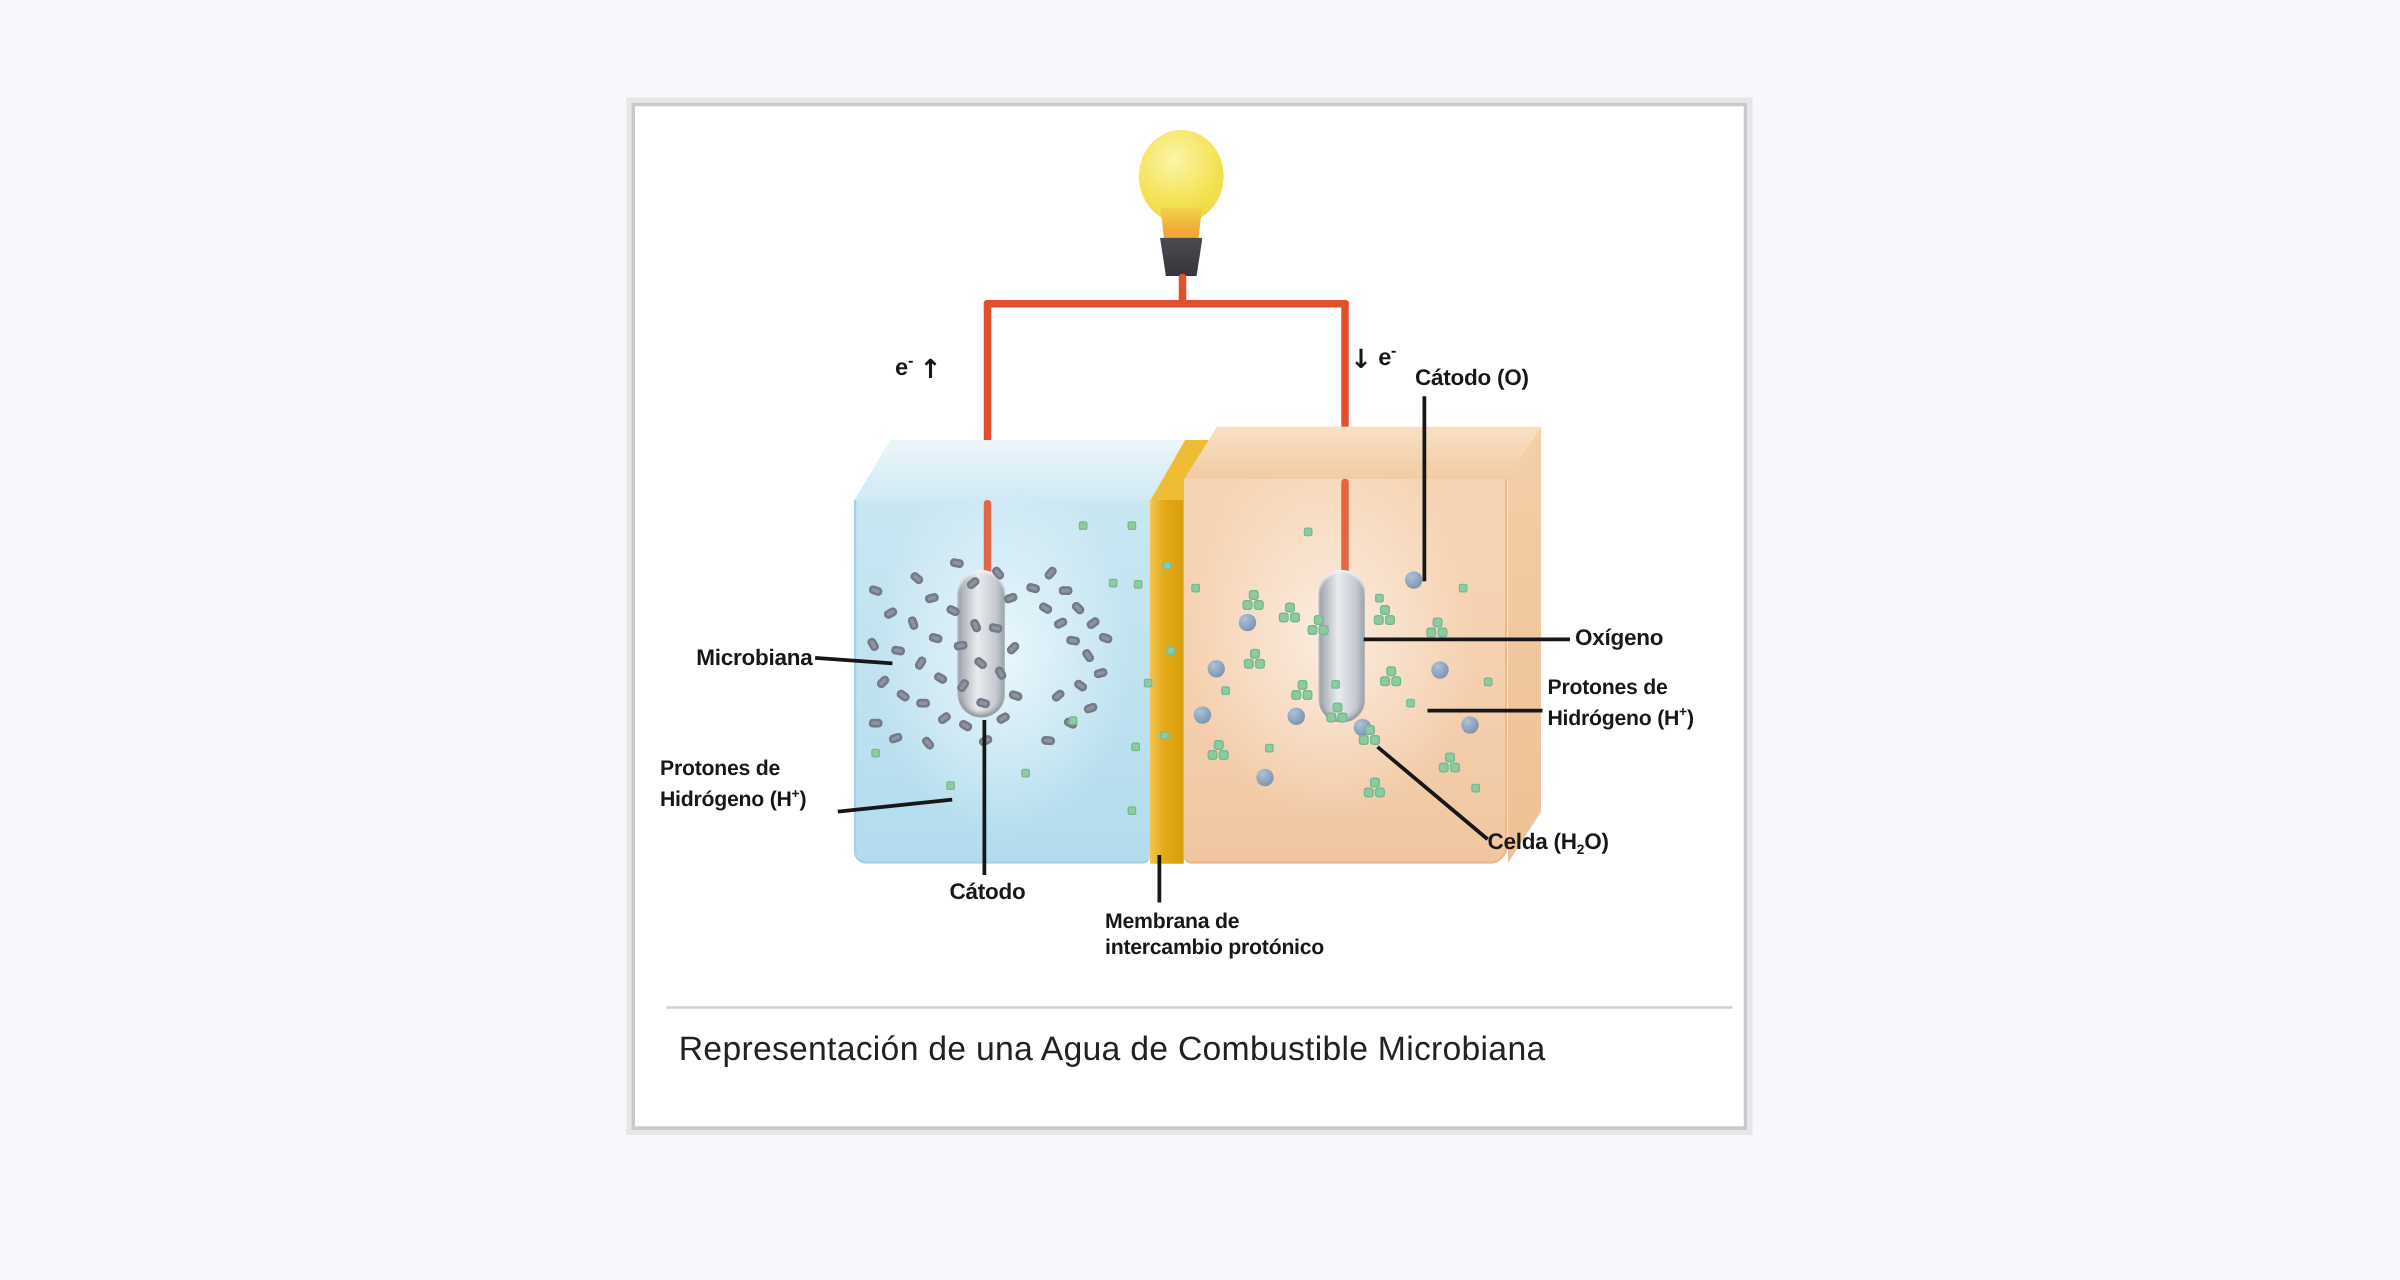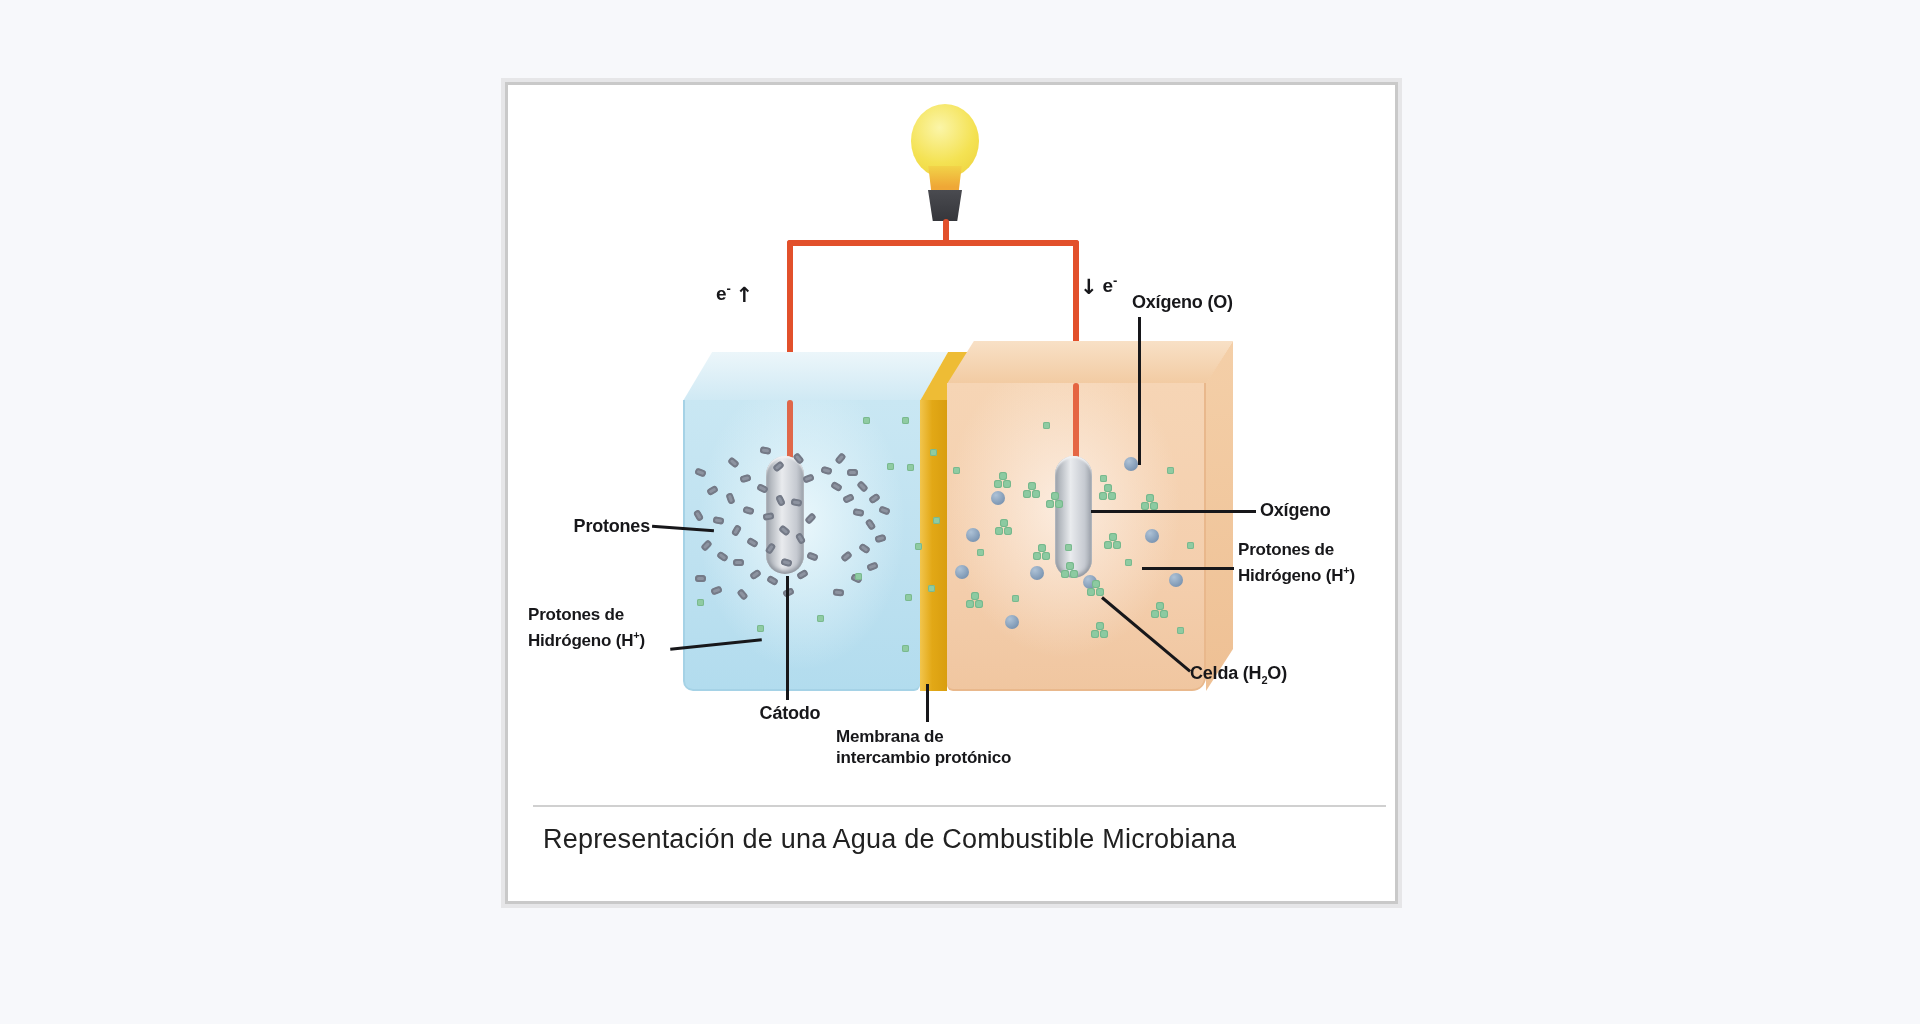--- a/index.html
+++ b/index.html
@@ -306,35 +306,35 @@
 
 <div class="abs lead" style="left:652px;top:527px;width:62px;height:3px;transform:rotate(4deg);"></div>
 <div class="abs lead" style="left:670px;top:643px;width:92px;height:3px;transform:rotate(-6deg);"></div>
 <div class="abs lead" style="left:786px;top:576px;width:3px;height:124px;"></div>
 <div class="abs lead" style="left:926px;top:684px;width:3px;height:38px;"></div>
 <div class="abs lead" style="left:1138px;top:317px;width:3px;height:148px;"></div>
 <div class="abs lead" style="left:1091px;top:510px;width:165px;height:3px;"></div>
 <div class="abs lead" style="left:1142px;top:567px;width:92px;height:3px;"></div>
 <div class="abs lead" style="left:1102px;top:596px;width:115px;height:3px;transform:rotate(40deg);transform-origin:0 50%;"></div>
 
-<div class="label big" style="left:520px;top:516px;width:130px;text-align:right;">Protones</div>
+<div class="label big" style="left:520px;top:516px;width:130px;text-align:right;">Microbiana</div>
 
 <div class="label" style="left:528px;top:604px;">
   <span>Protones de</span><br>
   <span>Hidrógeno (H</span><sup>+</sup><span>)</span>
 </div>
 
 <div class="label big" style="left:750px;top:703px;width:80px;text-align:center;">Cátodo</div>
 
-<div class="label" style="left:836px;top:726px;">
+<div class="label" style="left:884px;top:726px;">
   <span>Membrana de</span><br>
   <span>intercambio protónico</span>
 </div>
 
-<div class="label big" style="left:1132px;top:292px;">Oxígeno (O)</div>
+<div class="label big" style="left:1132px;top:292px;">Cátodo (O)</div>
 
 <div class="label big" style="left:1260px;top:500px;">Oxígeno</div>
 
 <div class="label" style="left:1238px;top:539px;">
   <span>Protones de</span><br>
   <span>Hidrógeno (H</span><sup>+</sup><span>)</span>
 </div>
 
 <div class="label big" style="left:1190px;top:663px;">
   <span>Celda (H</span><sub>2</sub><span>O)</span>

